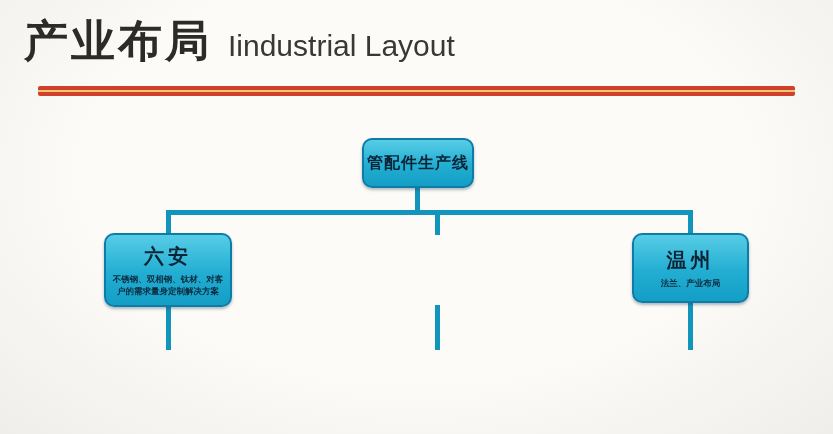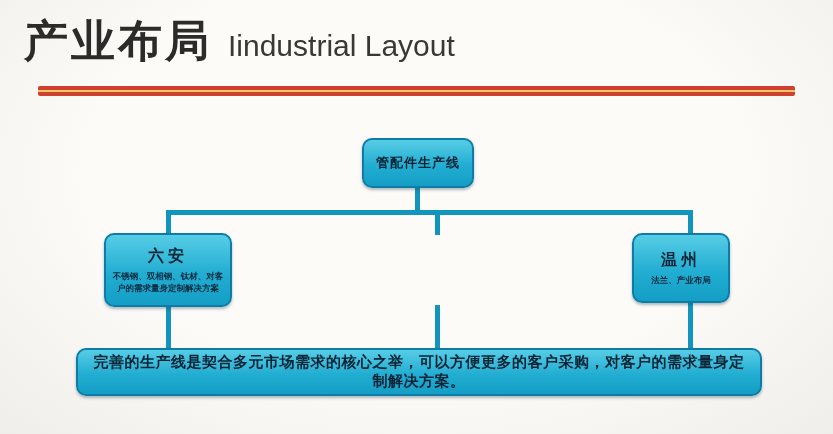--- a/index.html
+++ b/index.html
@@ -46,28 +46,28 @@
     border-radius:10px;
     box-shadow:0 2px 3px rgba(30,60,80,.35);
     box-sizing:border-box;
     display:flex;flex-direction:column;
     align-items:center;justify-content:center;
     color:#0a2335;
     text-align:center;
   }
   .root{
     left:362px;top:138px;width:112px;height:50px;
-    font-size:13px;font-weight:bold;letter-spacing:1px;
+    font-size:16px;font-weight:bold;letter-spacing:1px;
   }
   .branch{padding:4px 5px;}
   .branch-luan{left:104px;top:233px;width:128px;height:74px;}
   .branch-hefei{left:373px;top:233px;width:130px;height:74px;}
-  .branch-wenzhou{left:632px;top:233px;width:98px;height:70px;}
+  .branch-wenzhou{left:632px;top:233px;width:117px;height:70px;}
   .branch-name{
-    font-size:16px;font-weight:bold;letter-spacing:4px;
+    font-size:20px;font-weight:bold;letter-spacing:4px;
     margin-bottom:3px;
   }
   .branch-desc{
     font-size:8.5px;font-weight:bold;line-height:1.45;
     color:#0d2a3d;
   }
   .summary{
     left:76px;top:348px;width:686px;height:48px;
     font-size:15px;font-weight:bold;letter-spacing:.5px;
     padding:0 14px;
@@ -115,17 +115,14 @@
     <div class="branch-name">六安</div>
     <div class="branch-desc">不锈钢、双相钢、钛材、对客户的需求量身定制解决方案</div>
   </div>
 
 
   <div class="node branch branch-wenzhou">
     <div class="branch-name">温州</div>
     <div class="branch-desc">法兰、产业布局</div>
   </div>
 
-  <div class="node summary">
-    <span>完善的生产线是契合多元市场需求的核心之举，可以方便更多的客户采购，对客户的需求量身定制解决方案。</span>
-  </div>
 
 </div>
 
 </body></html>

